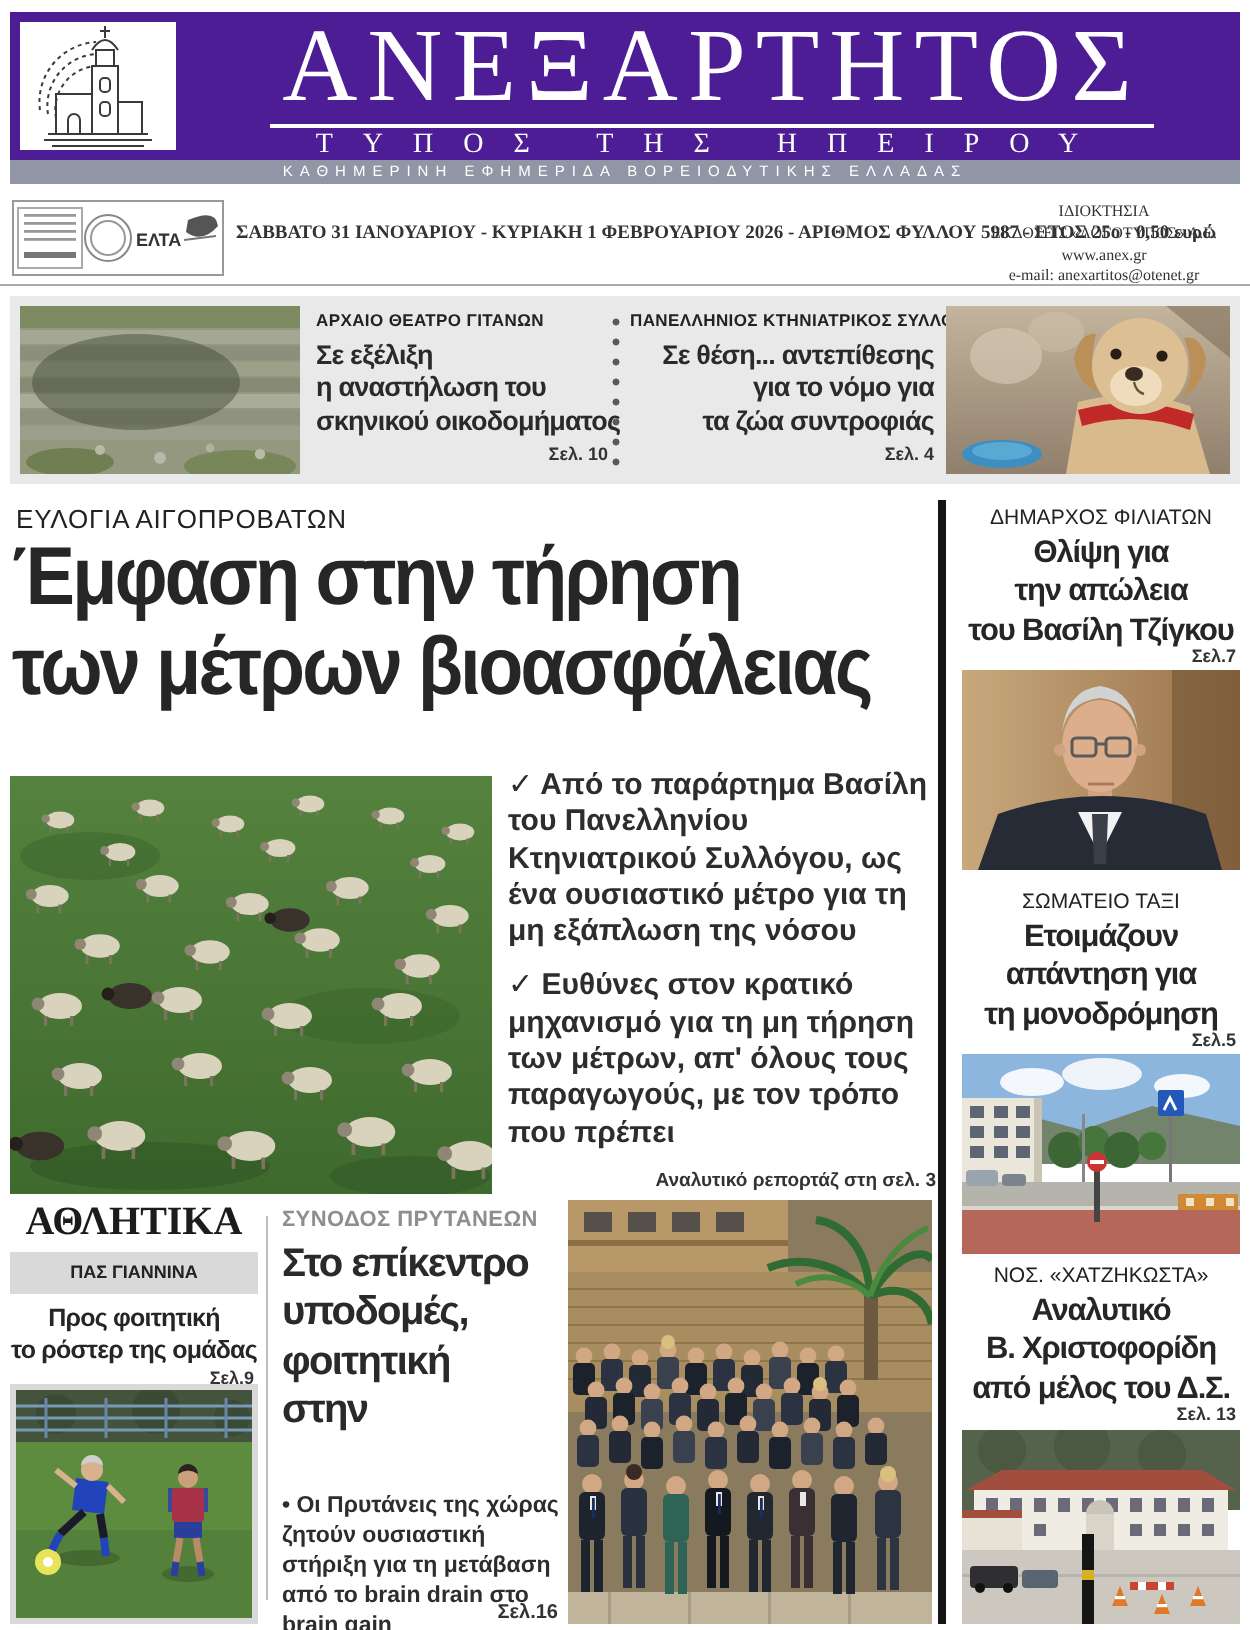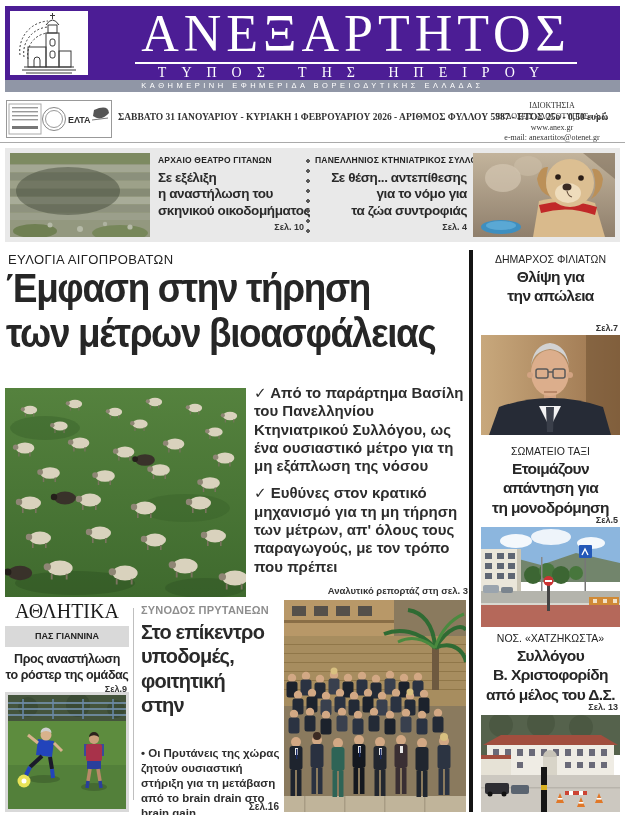--- a/index.html
+++ b/index.html
@@ -62,21 +62,21 @@
   .sb-kicker{position:absolute;left:0;right:0;text-align:center;font-size:10.5px;font-weight:normal;
              color:#222;white-space:nowrap;}
   .sb-lines{position:absolute;left:0;right:0;text-align:center;}
   .sb-line{font-size:15.5px;font-weight:bold;letter-spacing:-.6px;line-height:1.25;
            color:#262626;white-space:nowrap;}
   .sb-page{position:absolute;right:2px;font-size:9px;font-weight:bold;color:#333;}
   .sb-photo{position:absolute;left:0;width:139px;}
 
   
   .sports{left:5px;top:600px;width:124px;}
-  .sports-title{position:absolute;left:0;right:0;top:0;text-align:center;font-size:20px;font-weight:normal;
+  .sports-title{position:absolute;left:0;right:0;top:0;text-align:center;font-size:20px;font-weight:bold;
                 font-family:"Liberation Serif","DejaVu Serif",serif;color:#1c1c1c;}
   .sports-panel{position:absolute;left:0;right:0;top:26px;height:21px;background:#d9d9d9;
                 text-align:center;font-size:9px;font-weight:bold;line-height:21px;color:#222;}
   .sports-lines{position:absolute;left:0;right:0;top:52px;text-align:center;}
   .sports-line{font-size:12.5px;font-weight:bold;letter-spacing:-.4px;line-height:1.25;
                color:#262626;white-space:nowrap;}
   .sports-page{position:absolute;right:2px;top:84px;font-size:9px;font-weight:bold;color:#333;}
   .sports-frame{position:absolute;left:0;top:92px;width:118px;height:114px;background:#d9d9d9;padding:3px;}
 
   .vrule-thin{left:133px;top:608px;width:1px;height:192px;background:#bfbfbf;}
@@ -306,20 +306,21 @@
 
   <div class="abs vrule-main"></div>
 
   <div class="abs sb">
 
     <div>
       <div class="sb-kicker" style="top:3px">ΔΗΜΑΡΧΟΣ ΦΙΛΙΑΤΩΝ</div>
       <div class="sb-lines" style="top:17px">
         <div class="sb-line">Θλίψη για</div>
         <div class="sb-line">την απώλεια</div>
+        <div class="sb-line">του Βασίλη Τζίγκου</div>
       </div>
       <div class="sb-page" style="top:73px">Σελ.7</div>
       <div class="sb-photo" style="top:85px;height:100px">
         <svg width="139" height="100" viewBox="0 0 139 100" preserveAspectRatio="none">
           <defs>
               <linearGradient id="mg" x1="0" y1="0" x2="1" y2="0">
             <stop offset="0" stop-color="#c8a87c"></stop>
                 <stop offset="1" stop-color="#99714b"></stop>
           </linearGradient>
             </defs>
@@ -391,21 +392,21 @@
             <rect x="132" y="72" width="4" height="4" fill="#f2e2c8"></rect>
           <rect x="2" y="58" width="16" height="8" rx="2" fill="#9aa4ae"></rect>
           <rect x="20" y="60" width="12" height="6" rx="2" fill="#7a848e"></rect>
         </svg>
       </div>
     </div>
 
     <div>
       <div class="sb-kicker" style="top:382px">ΝΟΣ. «ΧΑΤΖΗΚΩΣΤΑ»</div>
       <div class="sb-lines" style="top:396px">
-        <div class="sb-line">Συλλόγου</div>
+        <div class="sb-line">Αναλυτικό</div>
         <div class="sb-line">Β. Χριστοφορίδη</div>
         <div class="sb-line">από μέλος του Δ.Σ.</div>
       </div>
       <div class="sb-page" style="top:452px">Σελ. 13</div>
       <div class="sb-photo" style="top:465px;height:97px">
         <svg width="139" height="97" viewBox="0 0 139 97" preserveAspectRatio="none">
           <rect width="139" height="40" fill="#55624c"></rect>
           <circle cx="20" cy="10" r="12" fill="#47543f" opacity="0.7"></circle>
           <circle cx="60" cy="8" r="14" fill="#47543f" opacity="0.7"></circle>
           <circle cx="100" cy="12" r="12" fill="#47543f" opacity="0.7"></circle>
@@ -453,21 +454,21 @@
             <rect x="115.5" y="83" width="5" height="1.6" fill="#fff"></rect>
         </svg>
       </div>
     </div>
   </div>
 
   <div class="abs sports">
     <div class="sports-title">ΑΘΛΗΤΙΚΑ</div>
     <div class="sports-panel">ΠΑΣ ΓΙΑΝΝΙΝΑ</div>
     <div class="sports-lines">
-      <div class="sports-line">Προς αναστήλωση</div>
+      <div class="sports-line">Προς φοιτητική</div>
       <div class="sports-line">το ρόστερ της ομάδας</div>
     </div>
     <div class="sports-page">Σελ.9</div>
     <div class="sports-frame">
       <svg width="118" height="114" viewBox="0 0 118 114" preserveAspectRatio="none">
         <rect width="118" height="114" fill="#4b7431"></rect>
         <rect width="118" height="26" fill="#44543c"></rect>
         <circle cx="20" cy="12" r="10" fill="#3a4a34"></circle>
           <circle cx="70" cy="10" r="12" fill="#3a4a34"></circle>
           <circle cx="108" cy="14" r="9" fill="#3a4a34"></circle>

